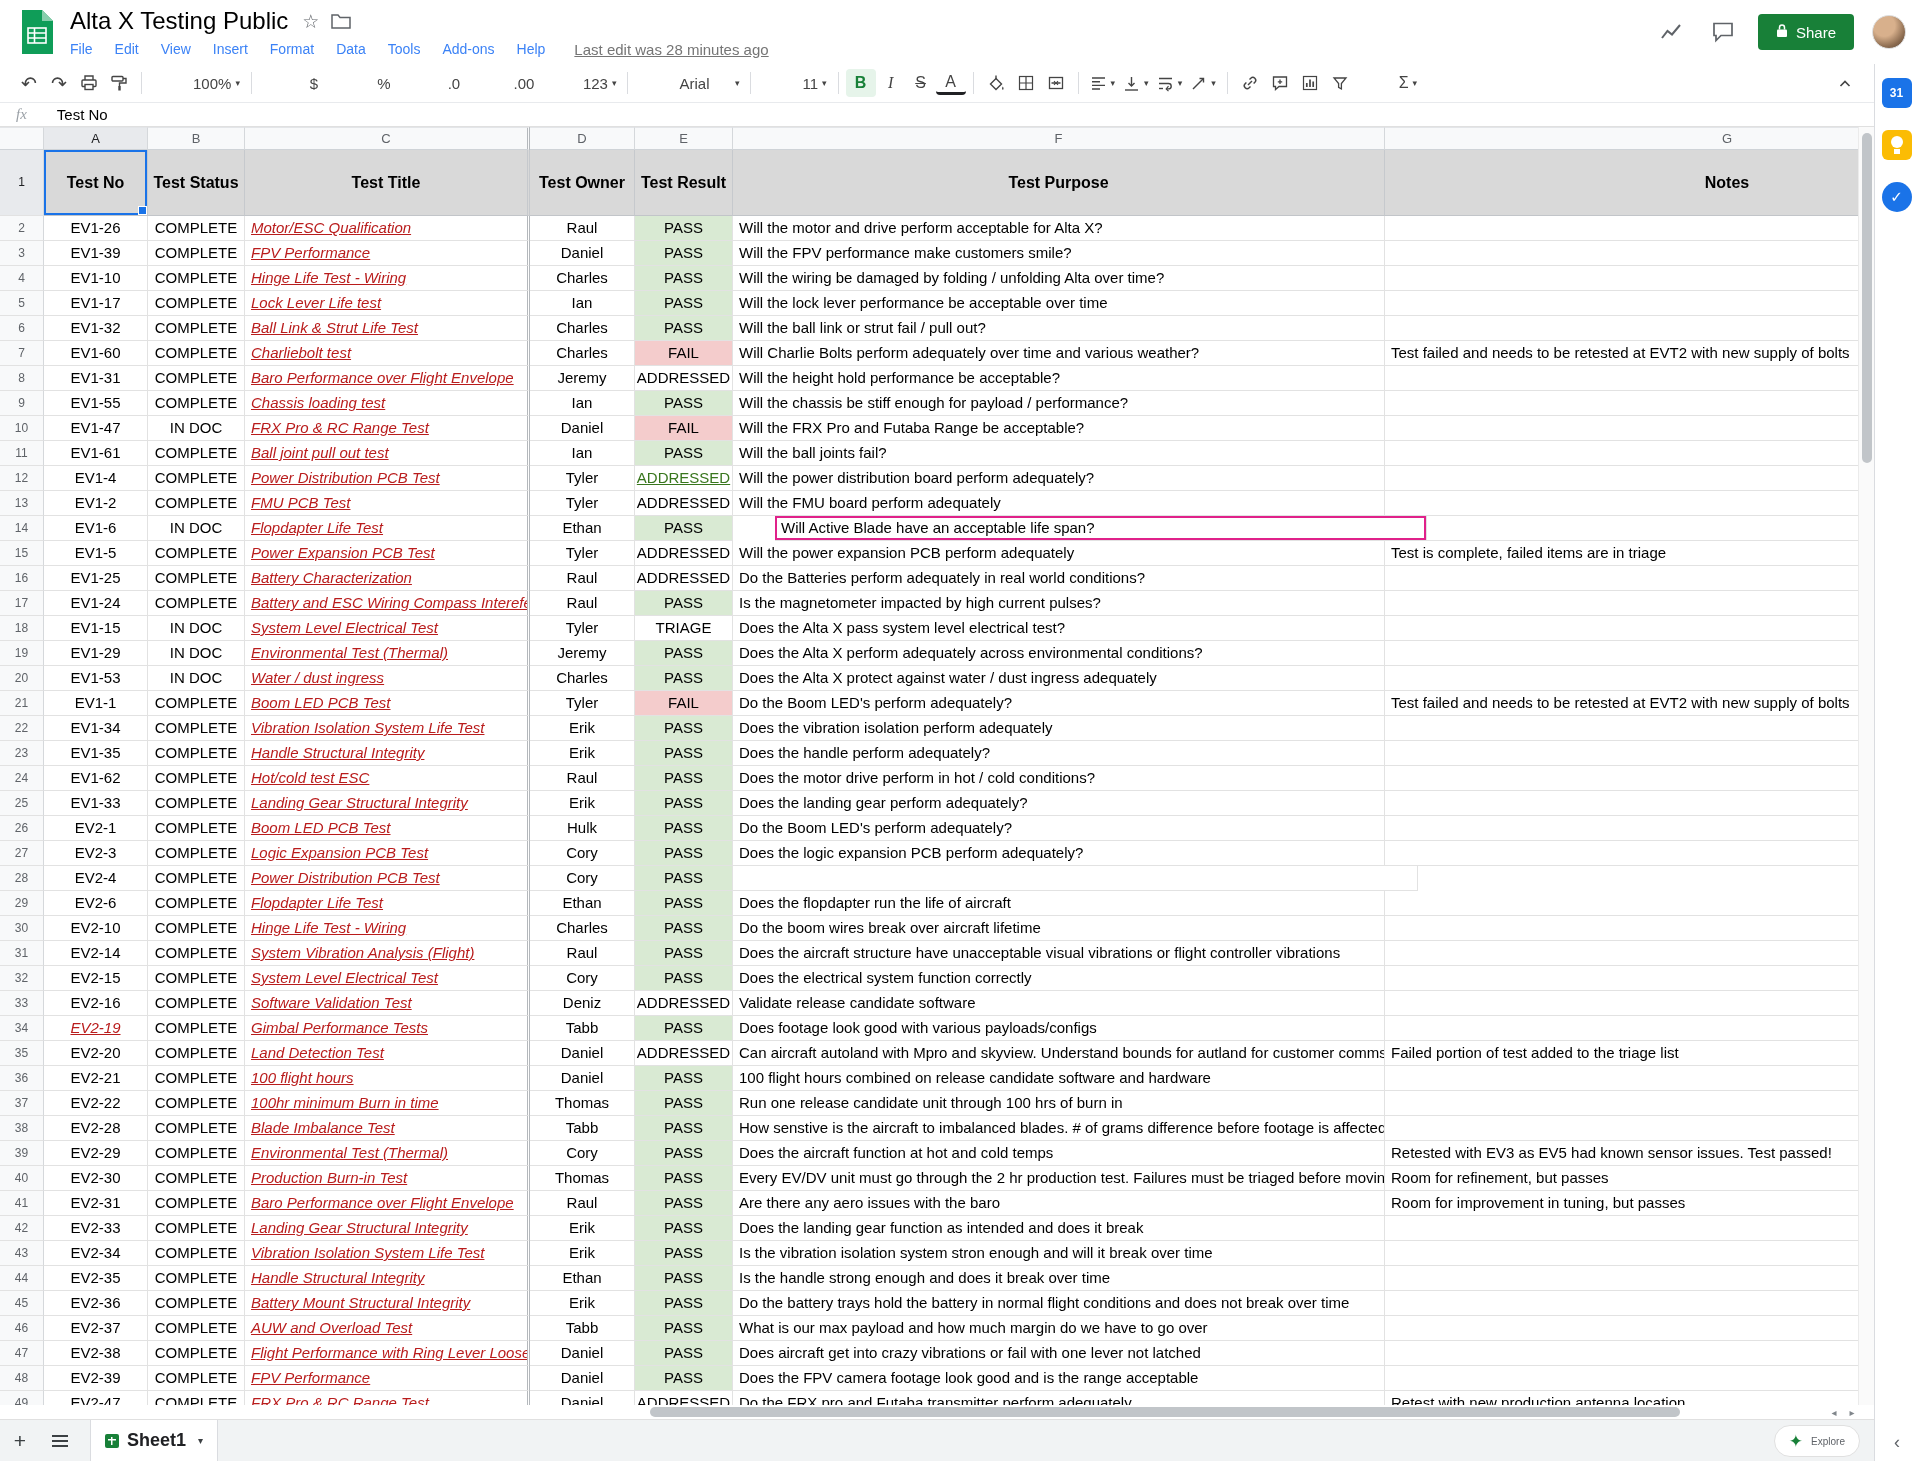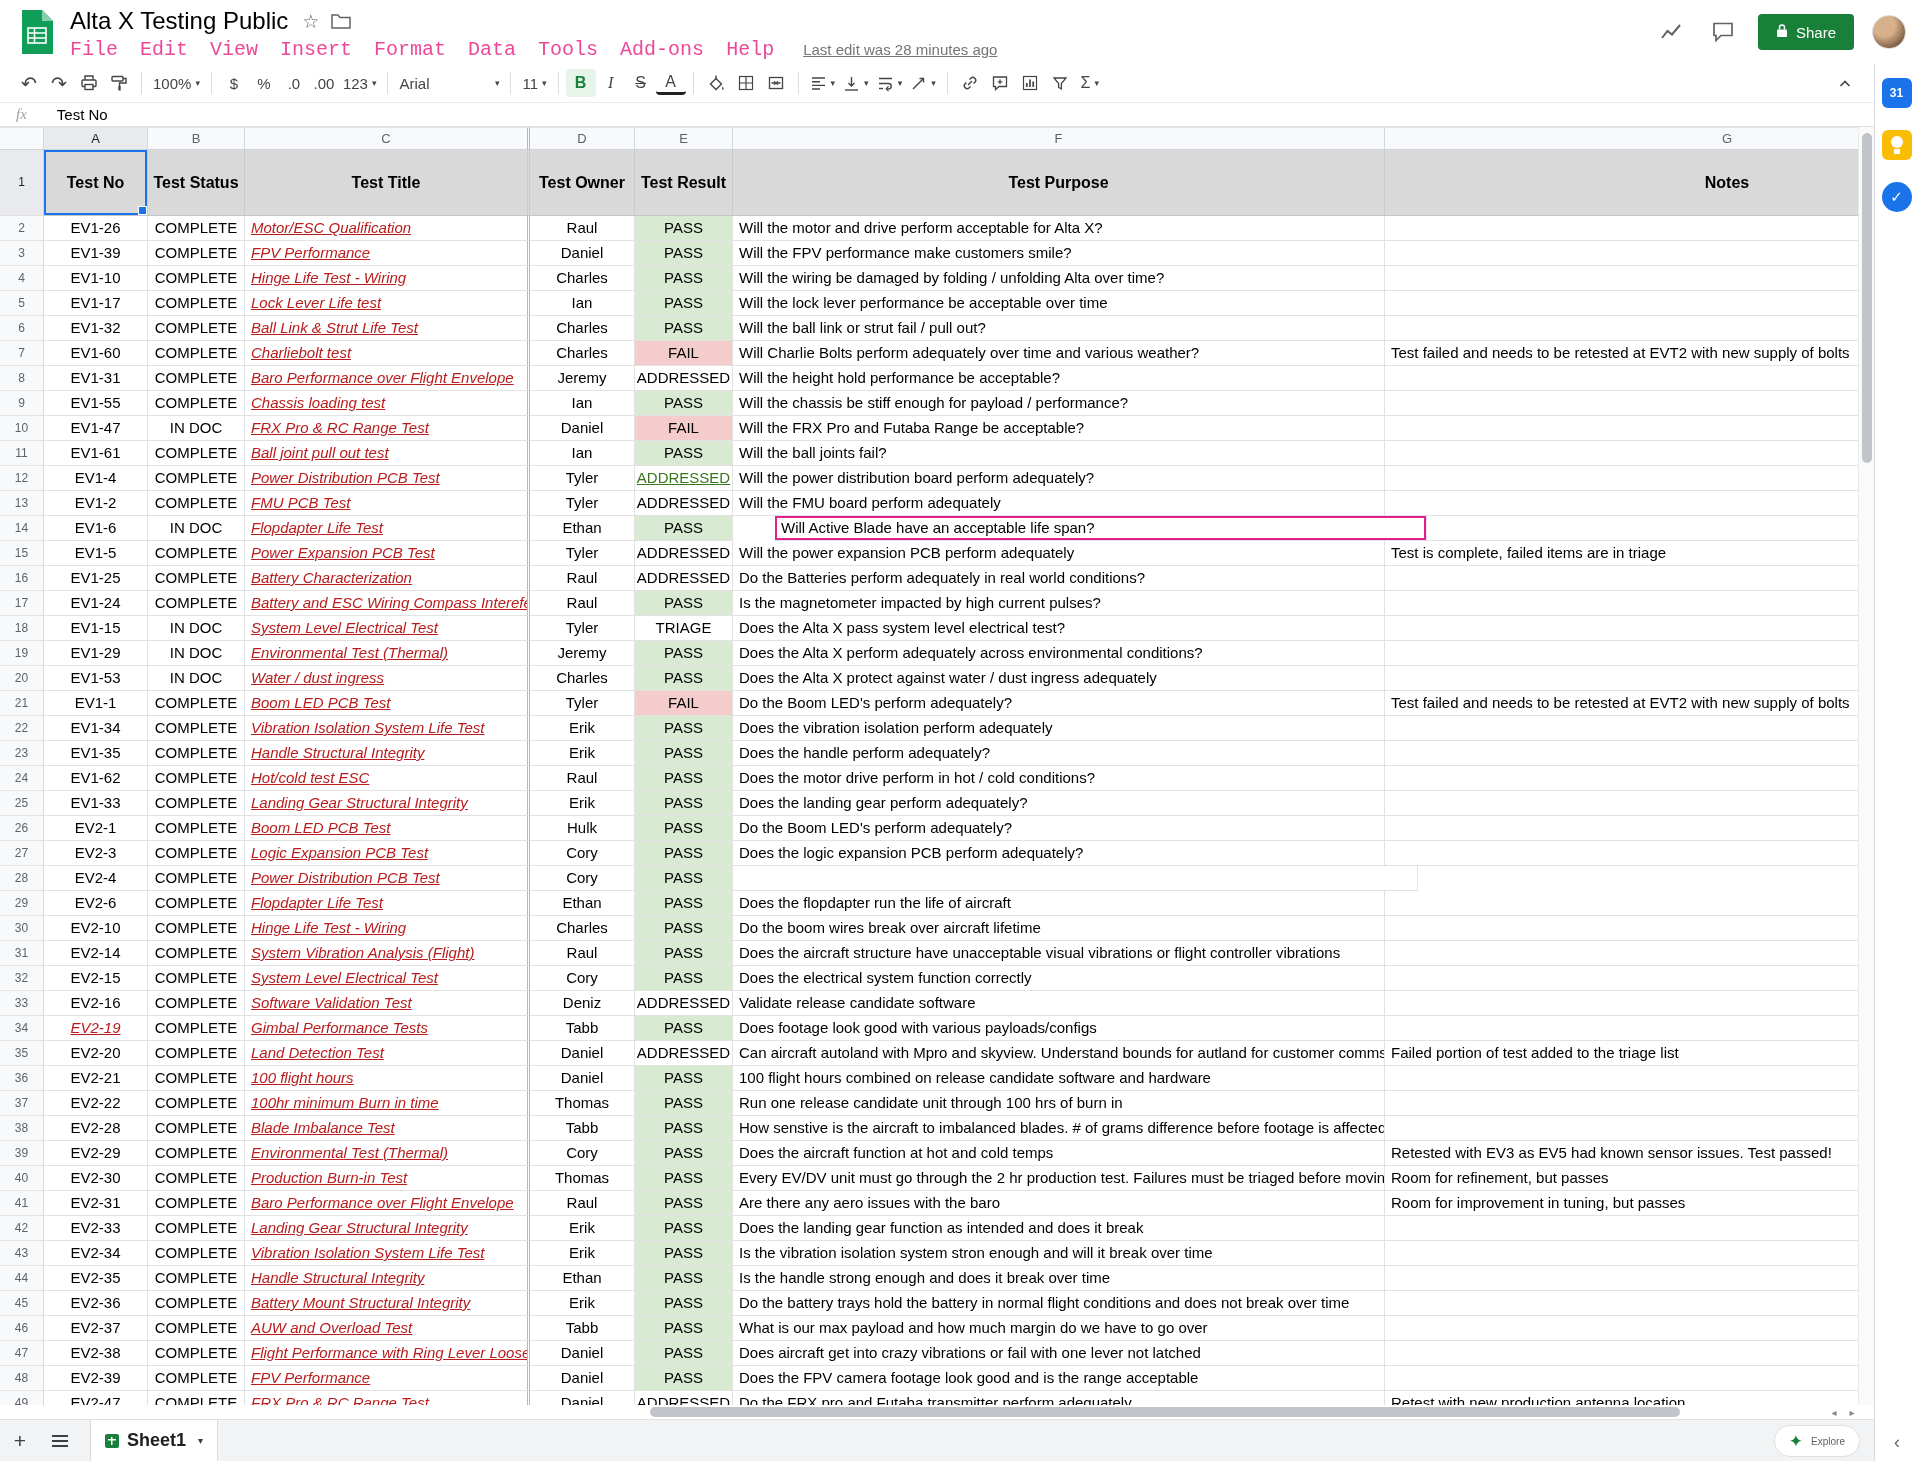--- a/index.html
+++ b/index.html
@@ -8,38 +8,38 @@
 
   
   .topbar { position:absolute; top:0; left:0; width:1918px; height:64px; background:#fff; }
   .logo { position:absolute; left:20px; top:9px; }
   .title-block { position:absolute; left:70px; top:6px; }
   .title-row { display:flex; align-items:center; height:30px; }
   .doc-title { font-size:24px; color:#000; }
   .star { font-size:19px; color:#5f6368; margin-left:14px; cursor:pointer; }
   .folder-ic { margin-left:12px; display:flex; align-items:center; }
   .menu-row { display:flex; align-items:center; height:26px; margin-left:-11px; }
-  .menu-item { font-size:20px; color:#ec4899; padding:0 11px; border-radius:3px; cursor:pointer;font-family:Liberation Mono, monospace; }
+  .menu-item { font-size:14px; color:#3b82f6; padding:0 11px; border-radius:3px; cursor:pointer; }
   .last-edit { font-size:15px; color:#757575; text-decoration:underline; margin-left:18px; cursor:pointer; }
   .topbar-right { position:absolute; right:12px; top:0; height:64px; display:flex; align-items:center; gap:18px; }
   .tb-ic { display:flex; align-items:center; justify-content:center; width:34px; height:34px; border-radius:50%; cursor:pointer; }
   .share-btn { display:flex; align-items:center; gap:8px; background:#188038; color:#fff; font-size:15px;
     padding:0 18px; height:36px; border-radius:4px; cursor:pointer; }
   .avatar { width:34px; height:34px; border-radius:50%; cursor:pointer;
     background:radial-gradient(circle at 35% 30%, #d8b08c 0 35%, #8a6a4f 70%, #5c463a 100%); border:1px solid #ddd; }
 
   
   .toolbar { position:absolute; top:64px; left:0; width:1874px; height:39px; background:#fff;
     border-bottom:1px solid #e8eaed; display:flex; align-items:center; padding-left:14px; }
   .tbtn { min-width:30px; height:28px; display:flex; align-items:center; justify-content:center;
     color:#444; font-size:16px; border-radius:4px; cursor:pointer; padding:0 4px; }
   .tbtn.active { color:#188038; background:#e6f4ea; font-weight:bold; }
   .tsep { width:1px; height:22px; background:#dadce0; margin:0 7px; flex:none; }
   .caret { font-size:9px; color:#444; margin-left:4px; }
-  .ttext { font-size:15px; color:#444; }
+  .ttext { font-size:15px; color:#444;margin-left:40px; }
   .font-box { min-width:108px; justify-content:space-between; }
   .collapse-btn { position:absolute; right:14px; top:6px; }
 
   
   .formulabar { position:absolute; top:103px; left:0; width:1874px; height:24px; background:#fff;
     border-bottom:1px solid #e0e0e0; display:flex; align-items:center; }
   .fx { font-family:"Liberation Serif","DejaVu Serif",serif; font-style:italic; font-size:15px;
     color:#9aa0a6; margin:0 16px 0 16px; }
   .fx-value { font-size:15px; color:#000; margin-left:14px; }
 

